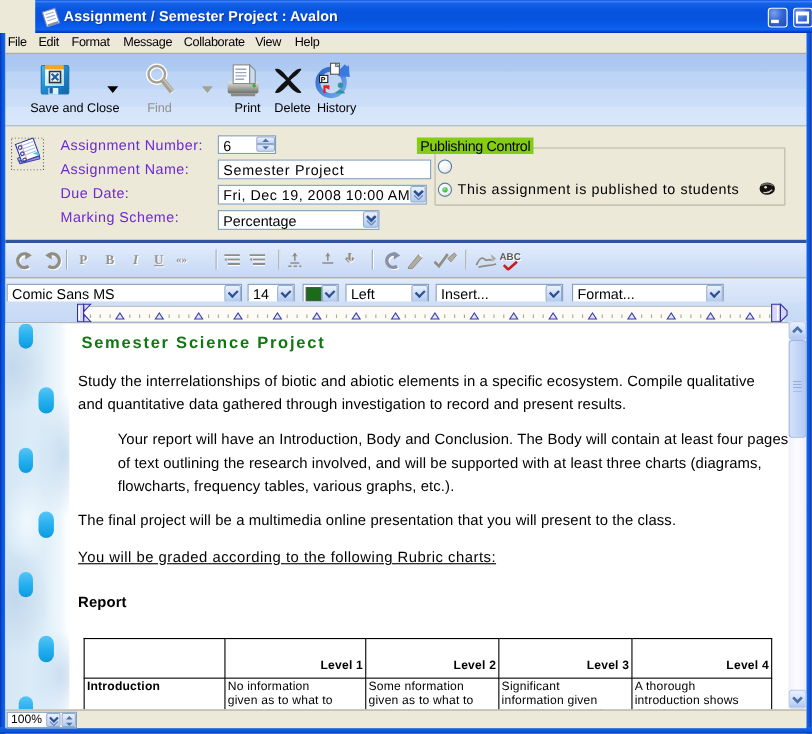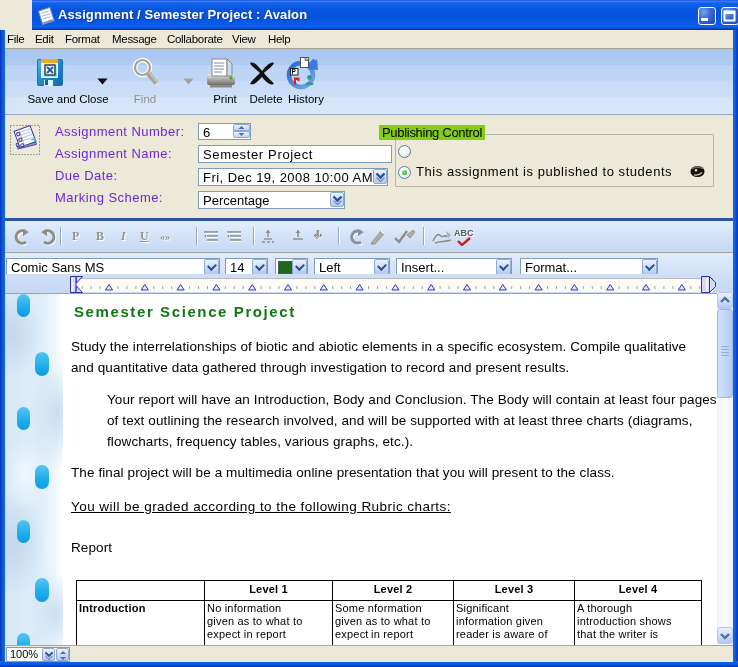--- a/index.html
+++ b/index.html
@@ -77,21 +77,21 @@
   .sbtn{position:absolute;left:0;width:16px;height:17px;border:1px solid #B7C8E8;border-radius:3px;box-sizing:border-box;
     background:linear-gradient(180deg,#E8F0FE 0%,#CCDCF8 60%,#AEC6F0 100%);}
   #sthumb{position:absolute;left:0;top:17px;width:16px;height:89px;border:1px solid #9FB6E2;border-radius:3px;box-sizing:border-box;
     background:linear-gradient(90deg,#D3E1FB 0%,#C4D6F8 50%,#B4C9F2 100%);}
   #sthumb:after{content:"";position:absolute;left:3px;top:36px;width:8px;height:10px;
     background:repeating-linear-gradient(180deg,#93ACDC 0,#93ACDC 1px,rgba(0,0,0,0) 1px,rgba(0,0,0,0) 3px);}
   #statusbar{position:absolute;left:5px;top:645px;width:728px;height:16px;background:#ECE9D8;border-top:1px solid #ACA899;}
   .doctext{position:absolute;font-size:13.5px;line-height:21px;color:#000;letter-spacing:0.1px;white-space:nowrap;}
   #rubric{position:absolute;border-collapse:collapse;table-layout:fixed;font-size:11px;line-height:13px;color:#000;}
   #rubric td{border:1px solid #000;padding:1px 2px 0 2px;vertical-align:top;letter-spacing:0.2px;}
-  #rubric .hd td{font-weight:bold;text-align:center;height:17px;padding-top:2px;}
+  #rubric .hd td{font-weight:bold;text-align:right;height:17px;padding-top:18px;}
   #rubric .b{font-weight:bold;}
 </style></head>
 <body>
 <div id="win">
   <div id="titlebar">
     <div id="title">Assignment / Semester Project : Avalon</div>
     <svg class="abs" style="left:5px;top:6px" width="19" height="19" viewBox="0 0 19 19">
       <g transform="rotate(-18 9 9)">
           <rect x="3" y="3" width="12" height="14" fill="#fff" stroke="#7A86B8" stroke-width="1"></rect>
       <line x1="5" y1="6" x2="13" y2="6" stroke="#9FB0E0" stroke-width="1"></line>
@@ -478,21 +478,21 @@
       <div class="pill r" style="left:30px;top:171px;"></div>
       <div class="pill" style="left:12px;top:226px;"></div>
       <div class="pill r" style="left:30px;top:284px;"></div>
       <div class="pill" style="left:12px;top:339px;"></div>
     </div>
     <div class="doctext" style="left:69px;top:7px;color:#117711;font-weight:bold;font-size:15px;letter-spacing:1.6px;">Semester Science Project</div>
     <div class="doctext" style="left:66px;top:42px;">Study the interrelationships of biotic and abiotic elements in a specific ecosystem. Compile qualitative<br>and quantitative data gathered through investigation to record and present results.</div>
     <div class="doctext" style="left:66px;top:95px;margin-left:36px;">Your report will have an Introduction, Body and Conclusion. The Body will contain at least four pages<br>of text outlining the research involved, and will be supported with at least three charts (diagrams,<br>flowcharts, frequency tables, various graphs, etc.).</div>
     <div class="doctext" style="left:66px;top:168px;">The final project will be a multimedia online presentation that you will present to the class.</div>
     <div class="doctext" style="left:66px;top:202px;letter-spacing:0.45px;text-decoration:underline;">You will be graded according to the following Rubric charts:</div>
-    <div class="doctext" style="left:66px;top:243px;font-weight:normal;">Report</div>
+    <div class="doctext" style="left:66px;top:243px;font-weight:bold;">Report</div>
     <table id="rubric" style="left:71px;top:286px;">
       <tbody>
           <tr class="hd">
             <td style="width:123px"></td>
             <td style="width:123px">Level 1</td>
             <td style="width:116px">Level 2</td>
             <td style="width:116px">Level 3</td>
             <td style="width:122px">Level 4</td>
           </tr>
       <tr style="height:70px">

